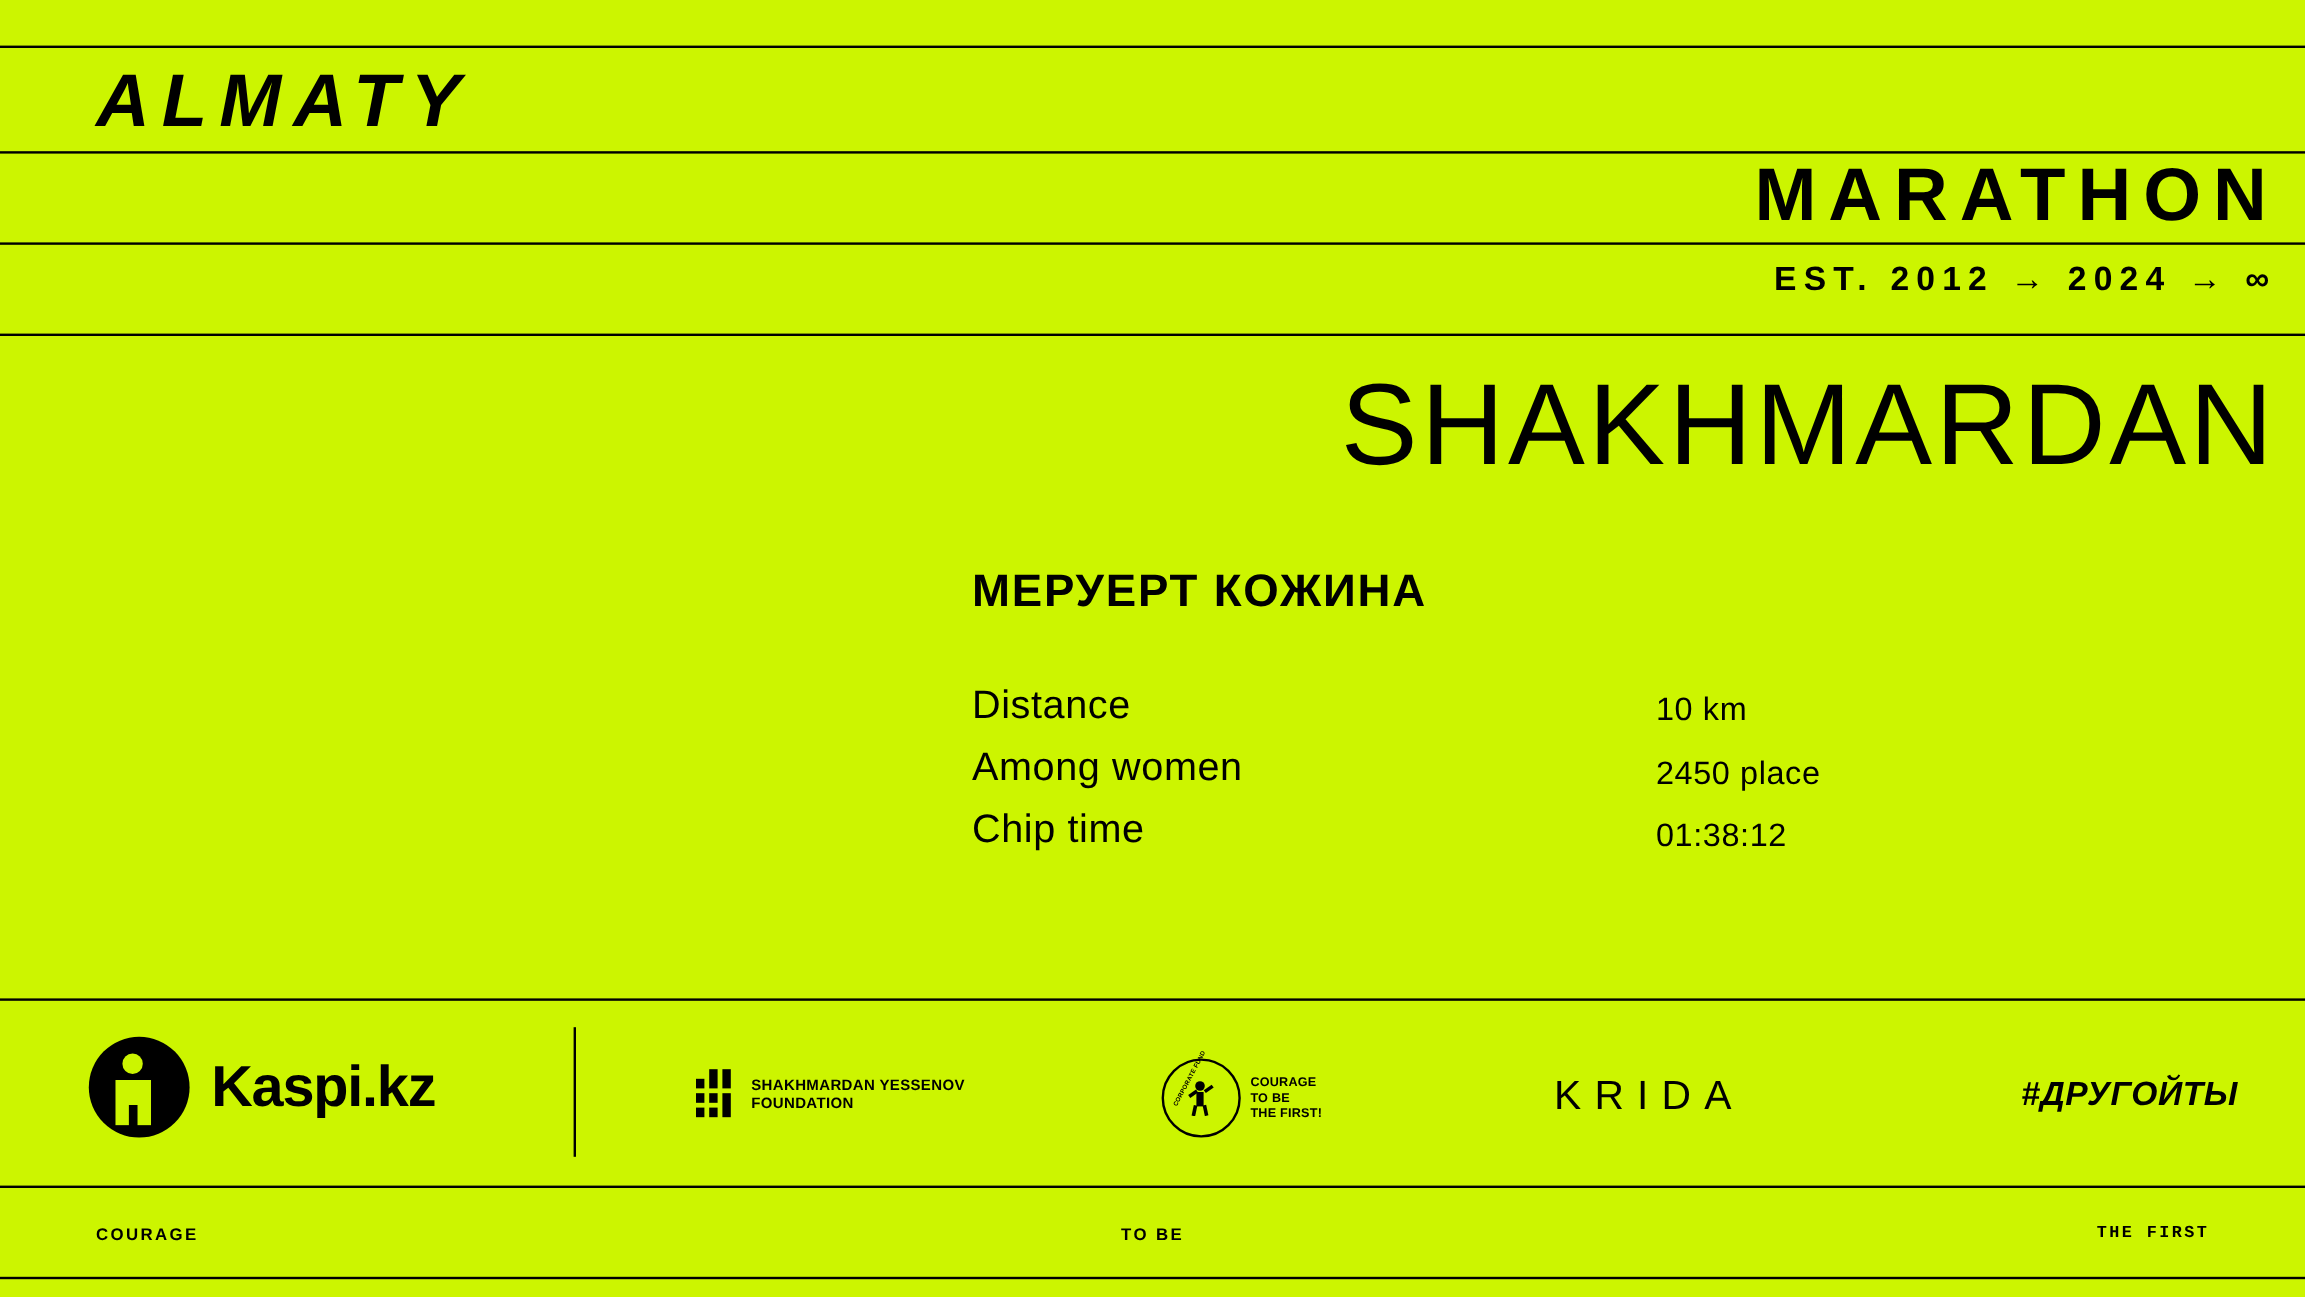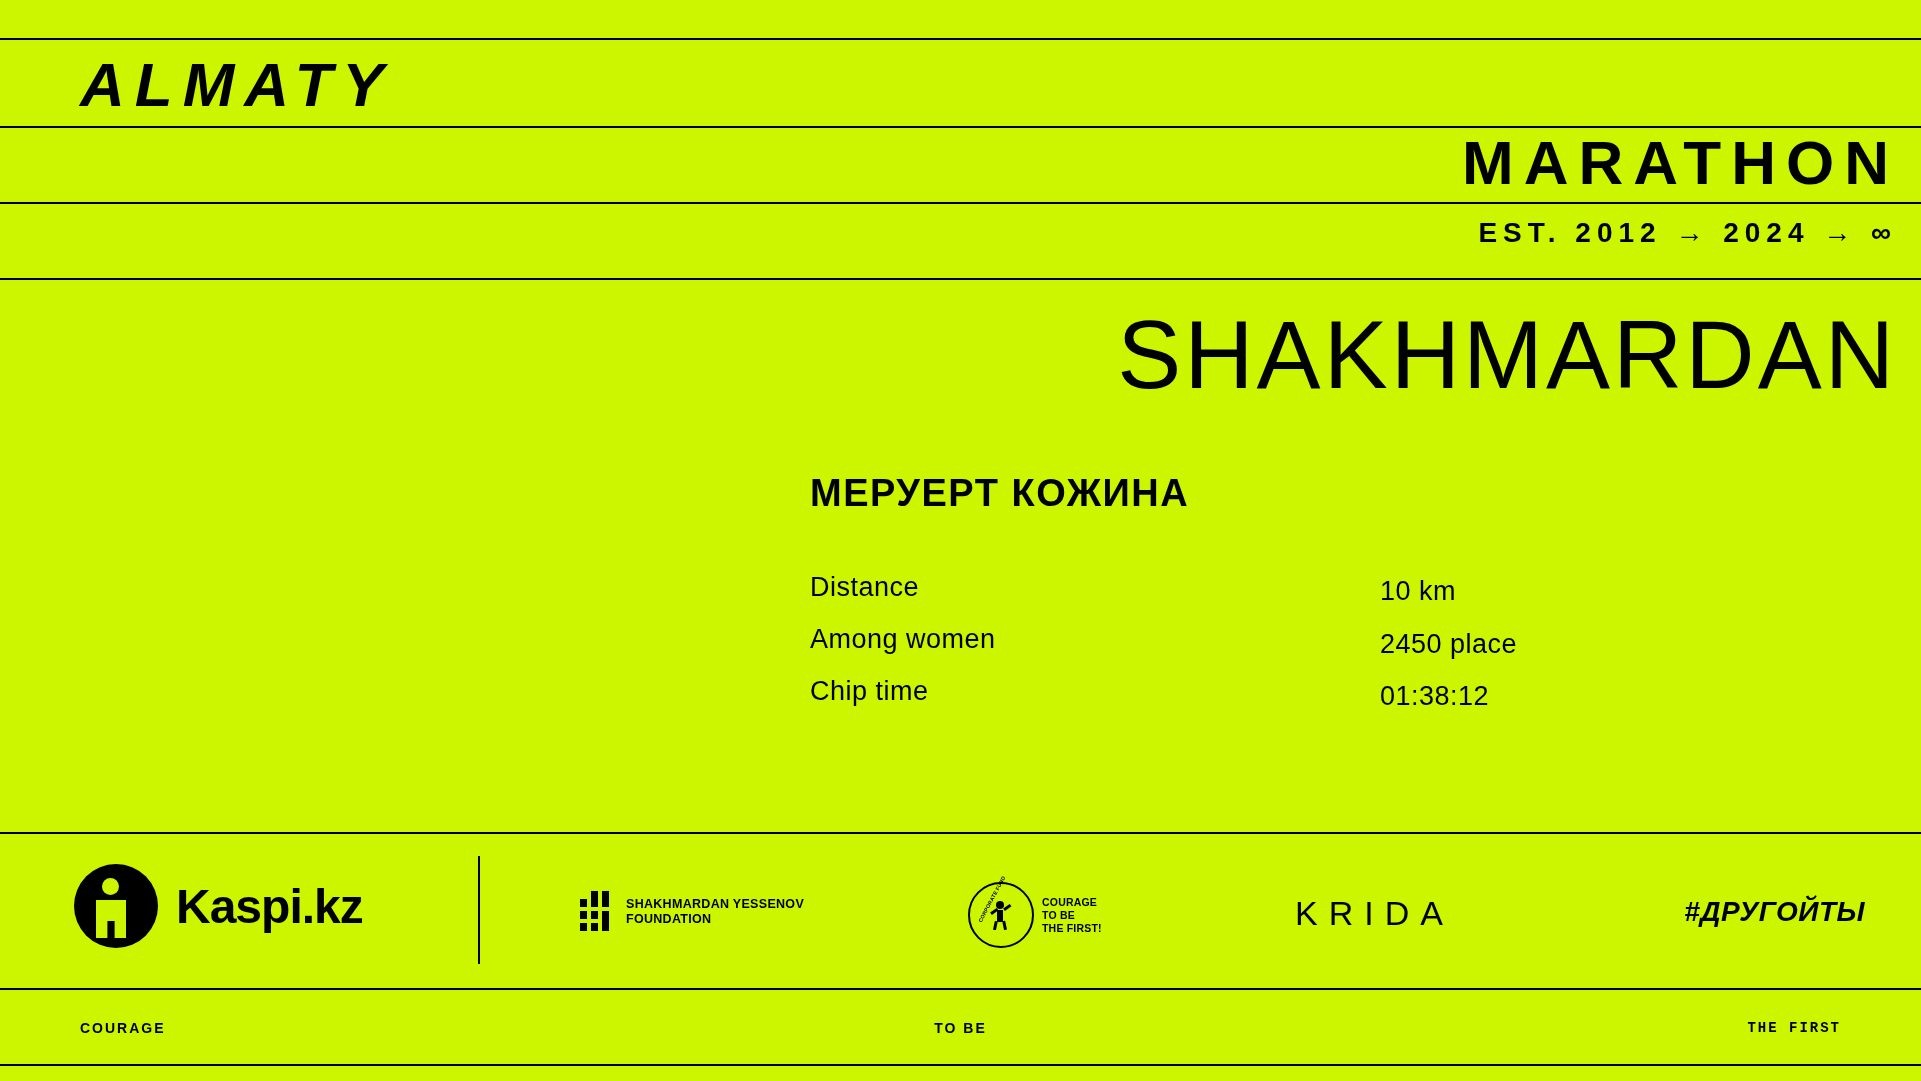--- a/index.html
+++ b/index.html
@@ -100,21 +100,21 @@
     top: 570px;
     width: 1060px;
   }
   .res-row {
     position: relative;
     height: 52px;
   }
   .res-label {
     position: absolute;
     left: 0;
-    font-size: 27px;
+    font-size: 33px;
     font-weight: 400;
     letter-spacing: 0.5px;
     line-height: 34px;
   }
   .res-value {
     position: absolute;
     left: 570px;
     font-size: 27px;
     font-weight: 400;
     letter-spacing: 0.5px;

